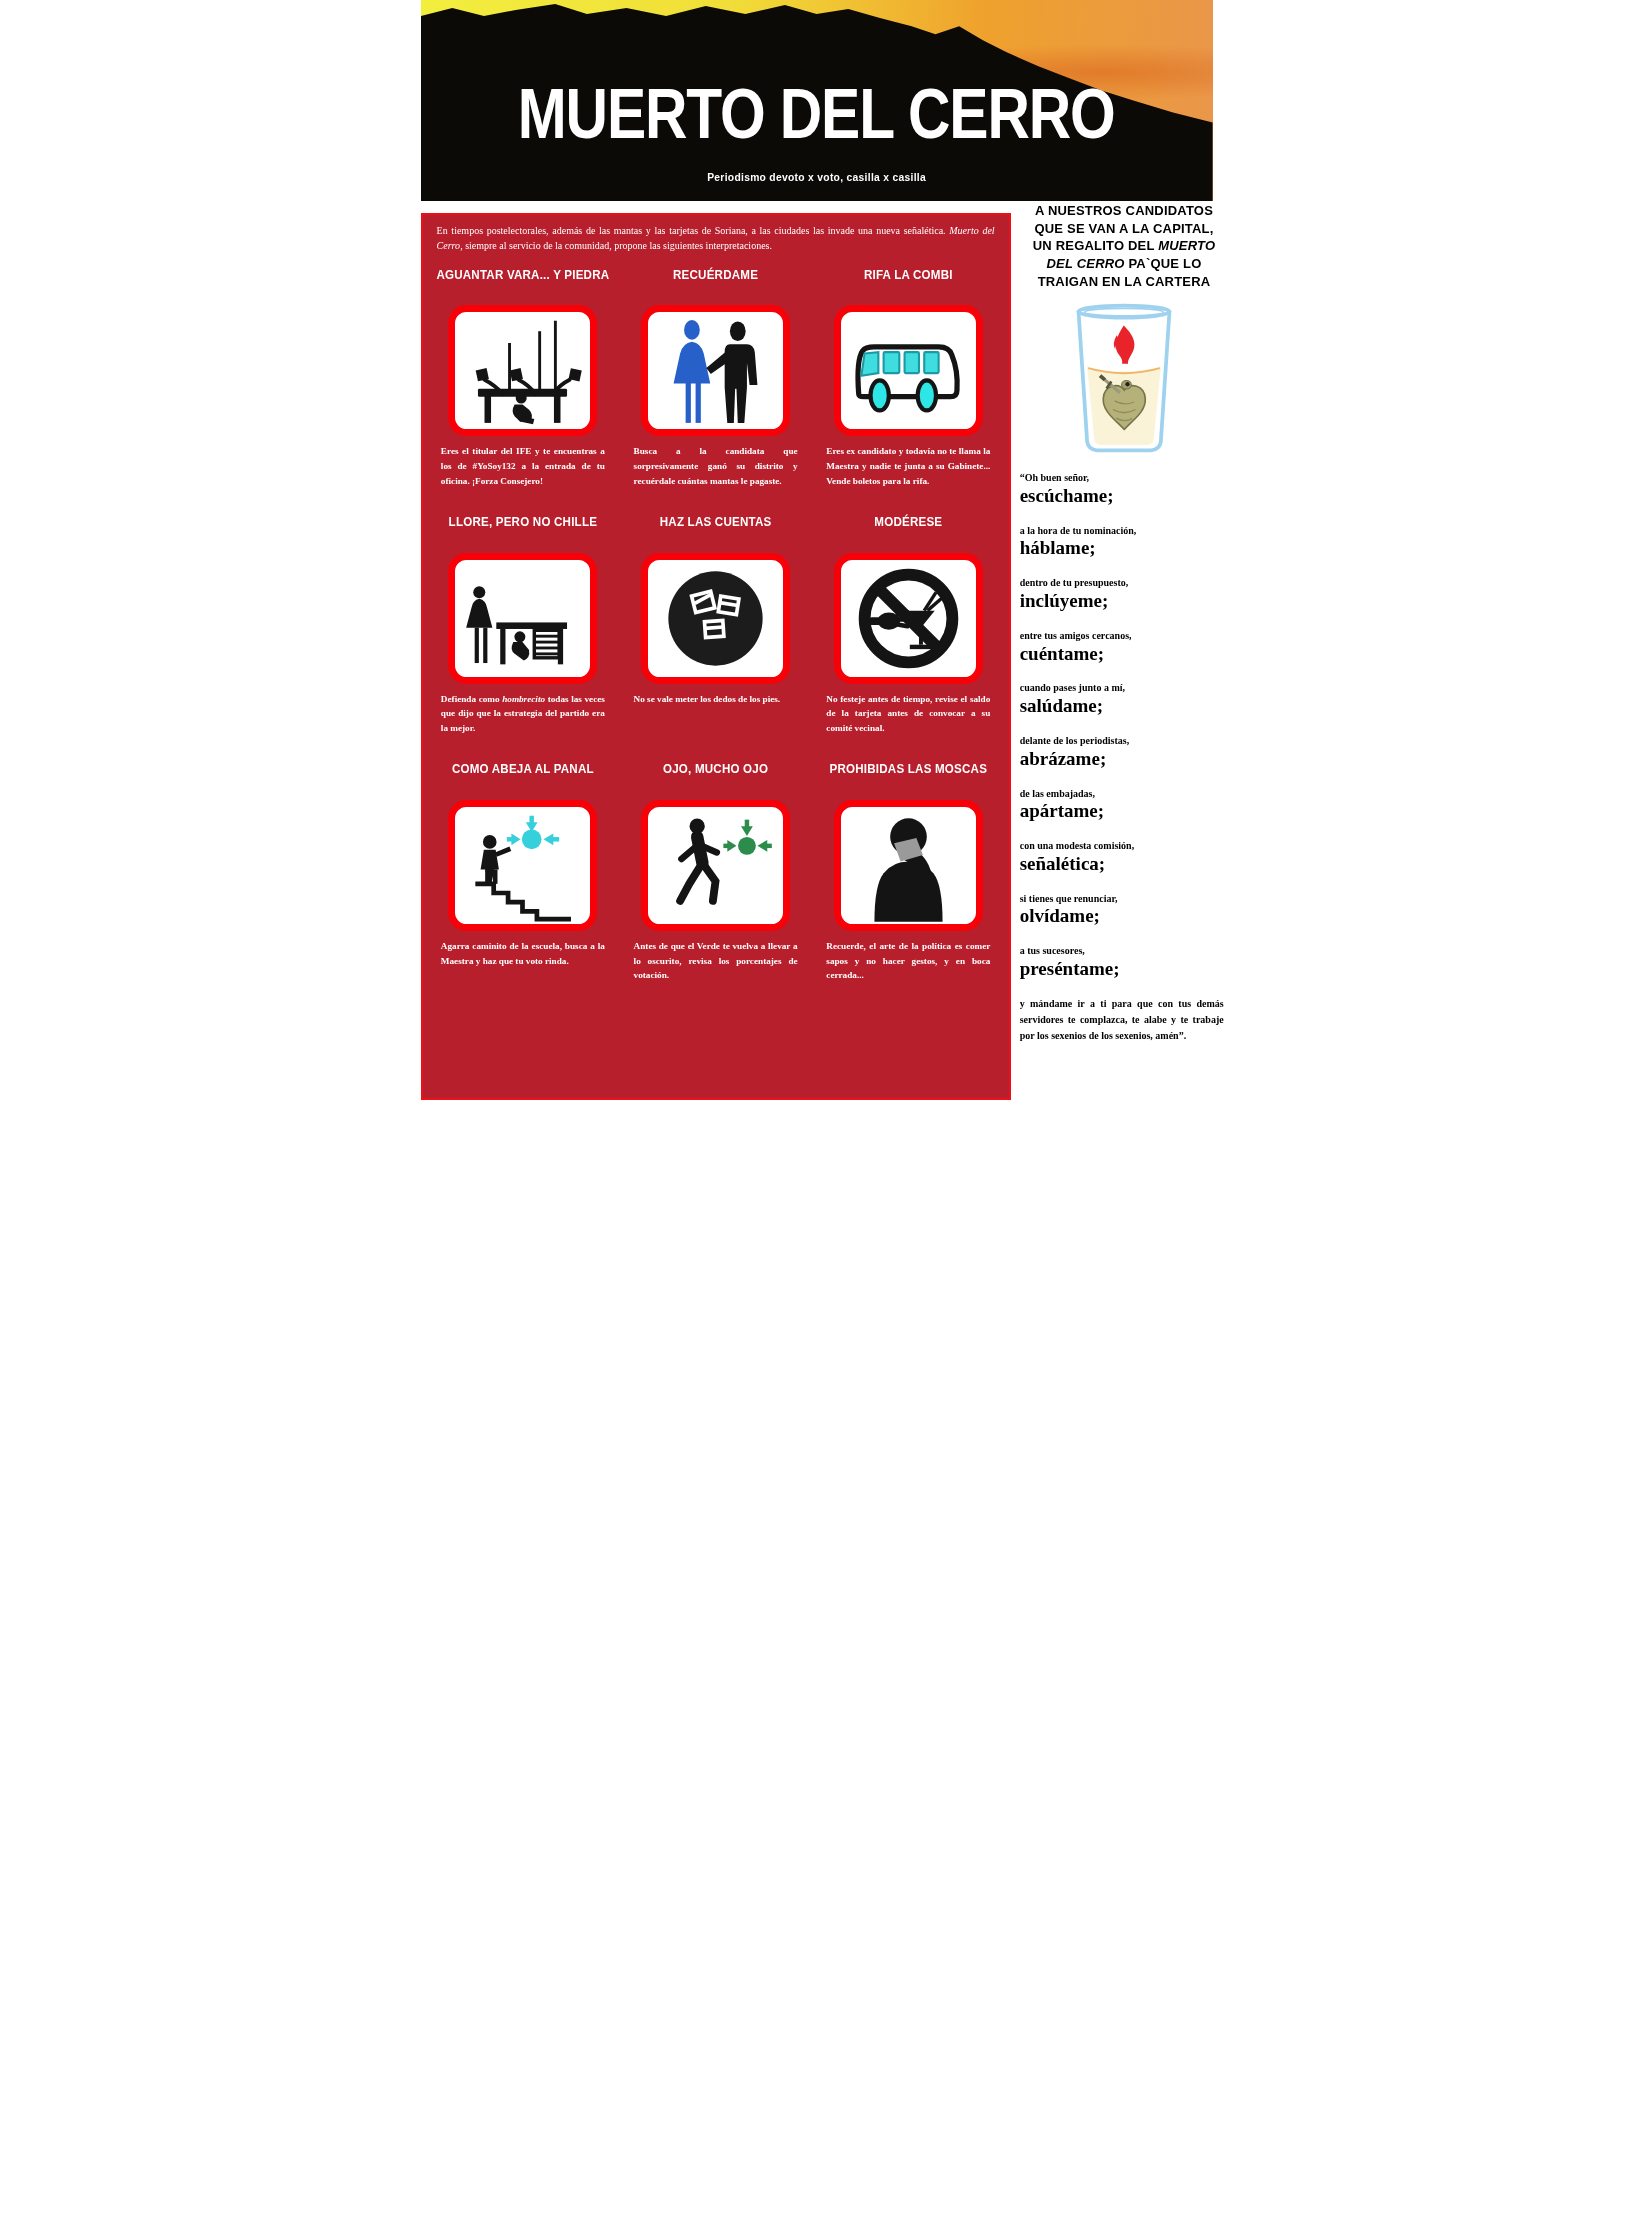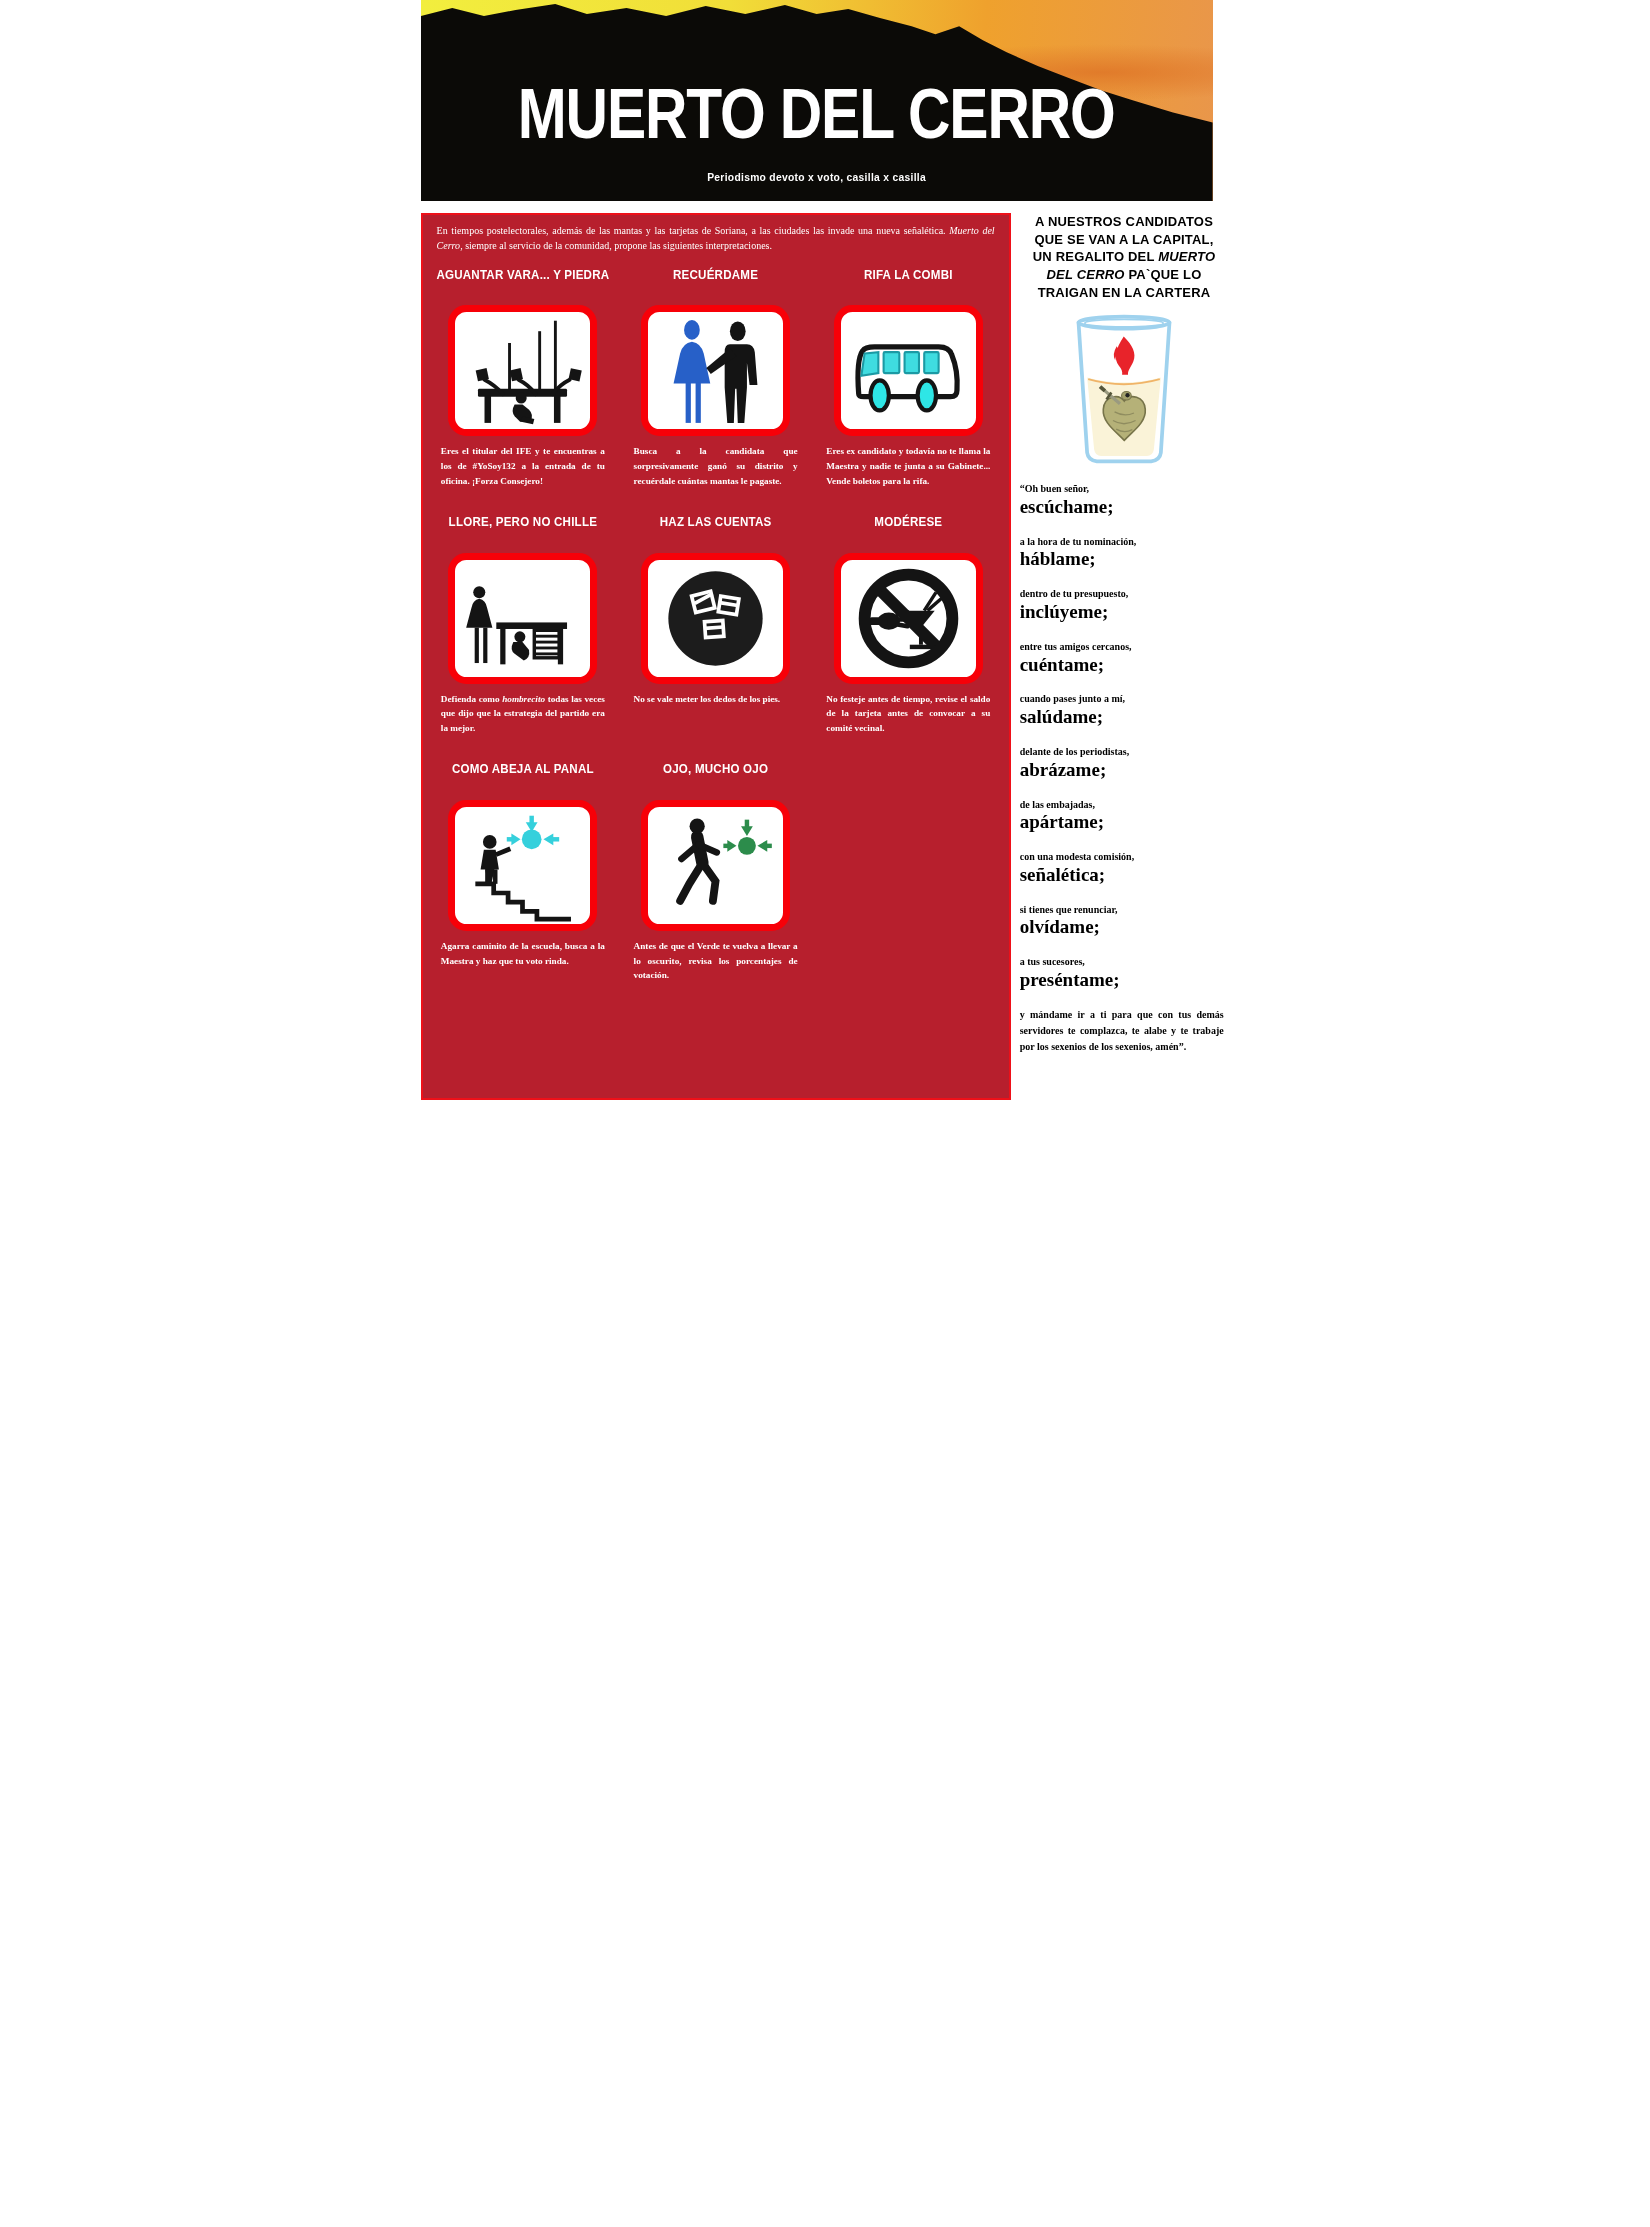--- a/index.html
+++ b/index.html
@@ -43,21 +43,21 @@
       font-size:11.6px;line-height:1.3;letter-spacing:0.2px;}
   .panel-title span{display:inline-block;transform:scaleY(1.12);}
   .box{width:149px;height:131px;box-sizing:border-box;background:#fff;
       border:7px solid var(--bright-red,#f70008);border-radius:18.4px;
       display:flex;align-items:center;justify-content:center;}
   .box svg{width:131px;height:113px;}
   .panel-desc{width:164px;margin-top:8.1px;color:#fff;font-weight:bold;font-size:9.2px;line-height:1.6;text-align:justify;}
   .panel-desc em{font-style:italic;}
 
   
-  .sidebar{position:absolute;left:605px;top:213px;width:213px;color:#000;}
+  .sidebar{position:absolute;left:605px;top:202px;width:213px;color:#000;}
   .sb-header{width:191px;margin:0 auto;text-align:center;font-family:"Liberation Sans",sans-serif;
       font-weight:bold;font-size:13px;line-height:1.36;letter-spacing:0.2px;}
   .sb-header em{font-style:italic;}
   .candle-wrap{text-align:center;margin-top:13px;}
   .prayer{margin:10.8px 0 0 2.2px;padding:0;list-style:none;}
   .prayer li{margin-top:18px;}
   .prayer li:first-child{margin-top:0;}
   .p-small{font-size:10px;font-weight:bold;line-height:1.15;}
   .p-big{font-size:19px;font-weight:bold;line-height:1.1;margin-top:2.2px;}
   .closing{margin:16.2px 0 0 2.2px;font-size:10px;font-weight:bold;line-height:1.6;text-align:justify;width:204px;}
@@ -278,20 +278,36 @@
               <line x1="93" y1="28" x2="88" y2="28" stroke="#2c8c4b" stroke-width="3.4"></line>
               <polygon points="82,28 89.5,23.5 89.5,32.5"></polygon>
               <line x1="56" y1="28" x2="60" y2="28" stroke="#2c8c4b" stroke-width="3.4"></line>
               <polygon points="66,28 59,23.5 59,32.5"></polygon>
             </g>
           </svg>
         </div>
         <p class="panel-desc">Antes de que el Verde te vuelva a llevar a lo oscurito, revisa los porcentajes de votación.</p>
       </div>
 
+      <div class="cell">
+        <div class="panel-title">
+            <span>PROHIBIDAS LAS MOSCAS</span>
+          </div>
+        <div class="box">
+          <svg viewBox="0 0 100 86">
+            <g fill="#141414">
+              <circle cx="50" cy="21" r="14"></circle>
+              <path d="M24 86 q0 -28 7 -37 q7 -9 19 -9 q12 0 19 9 q7 9 7 37 z"></path>
+              <path d="M68 52 Q66 38 55 31 L47 39 Q57 44 60 58 z"></path>
+            </g>
+            <polygon points="39,26 56,22 61,35 44,40" fill="#9a9a9a"></polygon>
+          </svg>
+        </div>
+        <p class="panel-desc">Recuerde, el arte de la política es comer sapos y no hacer gestos, y en boca cerrada...</p>
+      </div>
 
     </div>
   </div>
 
   <div class="sidebar">
     <div class="sb-header"><span>A NUESTROS CANDIDATOS QUE SE VAN A LA CAPITAL, UN REGALITO DEL </span><em>MUERTO DEL CERRO</em><span> PA`QUE LO TRAIGAN EN LA CARTERA</span></div>
 
     <div class="candle-wrap">
       <svg width="122" height="156" viewBox="0 0 225 290">
         <path d="M44 118 L57 252 Q59 264 70 264 L155 264 Q166 264 168 252 L181 118 Q112 137 44 118 Z" fill="#faf3d8"></path>

